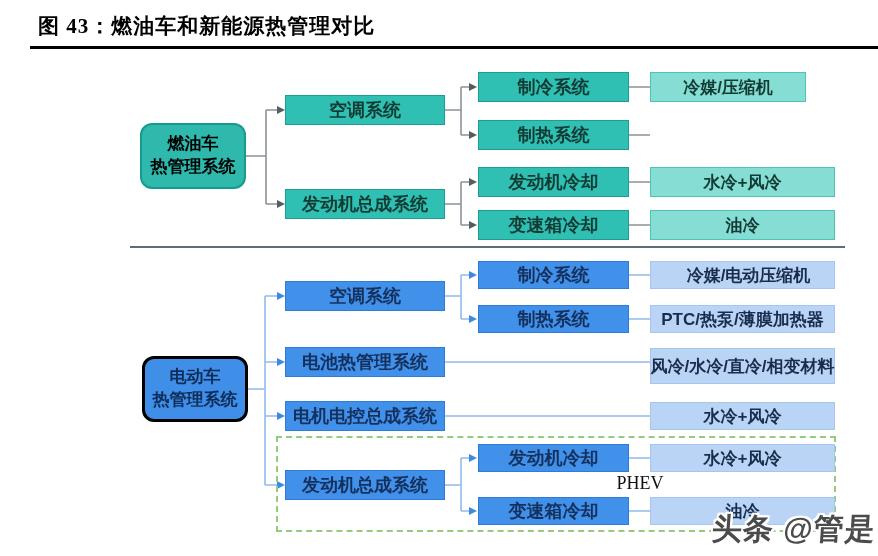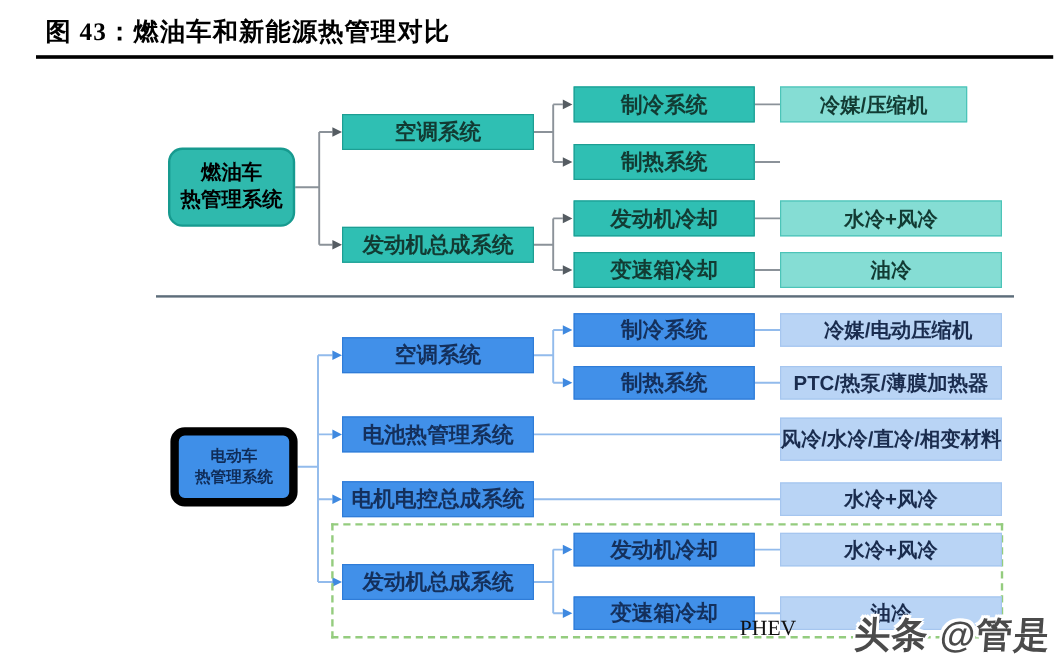--- a/index.html
+++ b/index.html
@@ -23,30 +23,30 @@
   .teal-mid{background:#2fbfb3;border:1px solid #1d9e93;color:#123b33;}
   .teal-light{background:#85ddd4;border:1px solid #4cc4b8;color:#123b33;font-size:17px;}
   .teal-root{
     background:#2fb9ad;border:2px solid #179a8f;color:#000000;border-radius:12px;
     flex-direction:column;font-size:17px;line-height:1.35;
   }
   
   .blue-mid{background:#4190e9;border:1px solid #2f7cd8;color:#14305c;}
   .blue-light{background:#b9d4f5;border:1px solid #a6c6ef;color:#1a2c4e;font-size:17px;}
   .blue-root{
-    background:#3f8fe8;border:7px solid #000000;color:#0f2c58;border-radius:12px;
-    flex-direction:column;font-size:13px;line-height:1.35;
+    background:#3f8fe8;border:3px solid #000000;color:#0f2c58;border-radius:12px;
+    flex-direction:column;font-size:17px;line-height:1.35;
   }
   .phev-outline{
     position:absolute;left:276px;top:436px;width:560px;height:96px;
     border:2px dashed #94cc7e;box-sizing:border-box;background:transparent;
   }
   .phev-label{
     position:absolute;left:560px;top:473px;width:160px;text-align:center;
-    font-family:"Liberation Serif","DejaVu Serif",serif;font-size:18px;color:#111;margin-top:40px;
+    font-family:"Liberation Serif","DejaVu Serif",serif;font-size:18px;color:#111;
   }
   svg.connectors{position:absolute;left:0;top:0;pointer-events:none;}
   .watermark{
     position:absolute;right:2px;bottom:6px;font-weight:bold;font-size:30px;
     color:#4b4b4b;letter-spacing:1px;white-space:nowrap;transform:skewX(-4deg);
     text-shadow:
       -2px -2px 0 #fff, 2px -2px 0 #fff, -2px 2px 0 #fff, 2px 2px 0 #fff,
       0 -2px 0 #fff, 0 2px 0 #fff, -2px 0 0 #fff, 2px 0 0 #fff;
   }
 </style>

